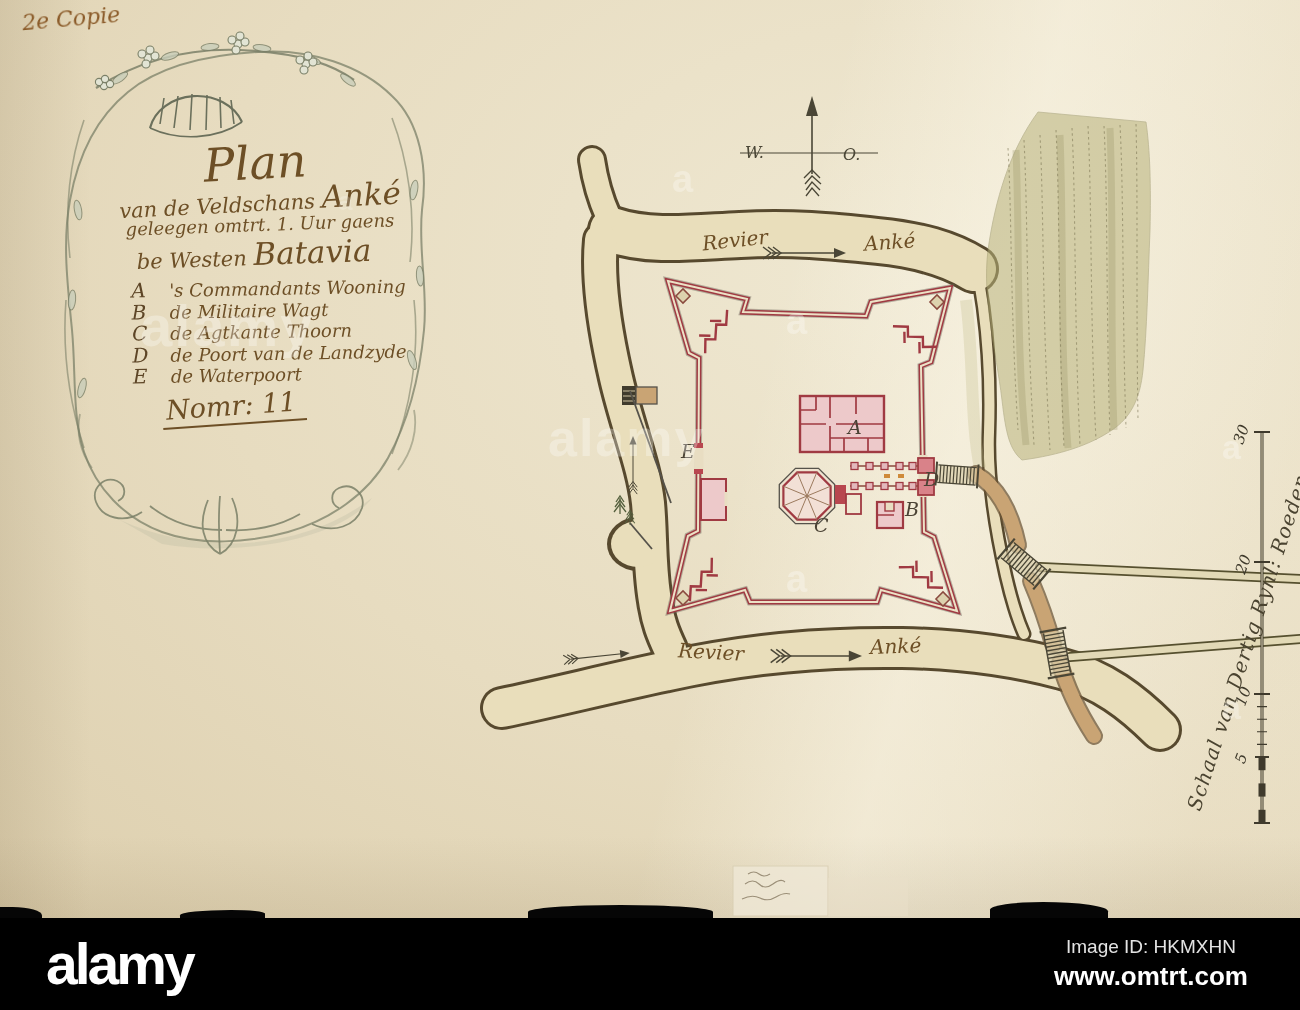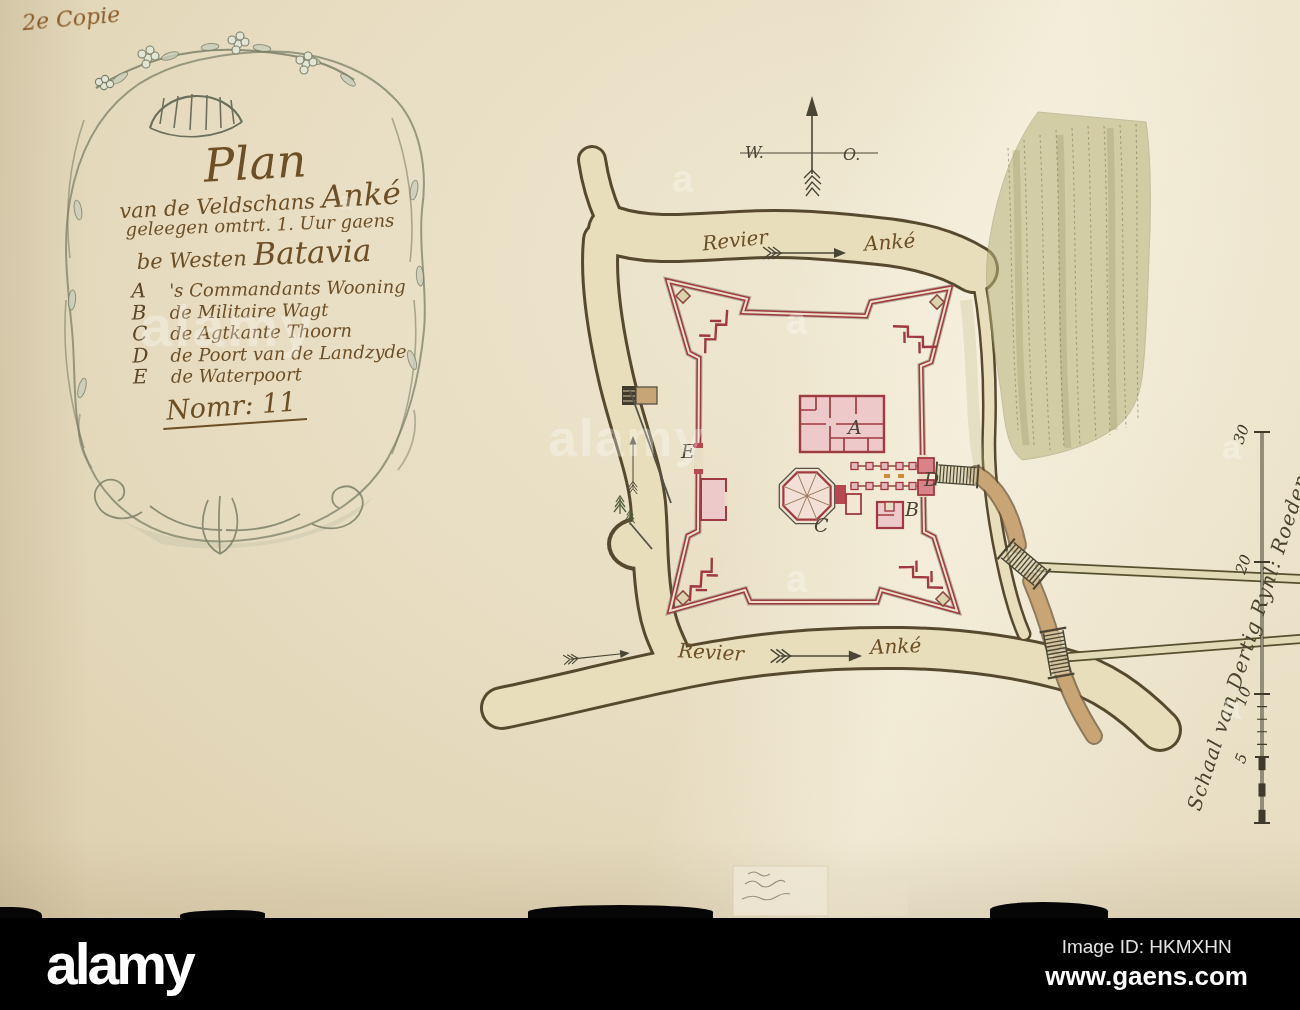--- a/index.html
+++ b/index.html
@@ -370,16 +370,16 @@
     <div class="bump" style="left:180px;top:910px;width:85px;height:9px;border-radius:60% 40% 0 0;"></div>
     <div class="bump" style="left:528px;top:905px;width:185px;height:14px;border-radius:50% 50% 0 0;"></div>
     <div class="bump" style="left:990px;top:902px;width:118px;height:17px;border-radius:45% 55% 0 0;"></div>
     <div class="bump" style="left:0px;top:907px;width:42px;height:12px;border-radius:0 70% 0 0;"></div>
   </div>
 
   <div class="bar">
     <div class="logo">alamy</div>
     <div class="bar-right">
       <div class="bar-id">Image ID: HKMXHN</div>
-      <div class="bar-url">www.gaens.com</div>
+      <div class="bar-url">www.omtrt.com</div>
     </div>
   </div>
 </div>
 
 </body></html>

